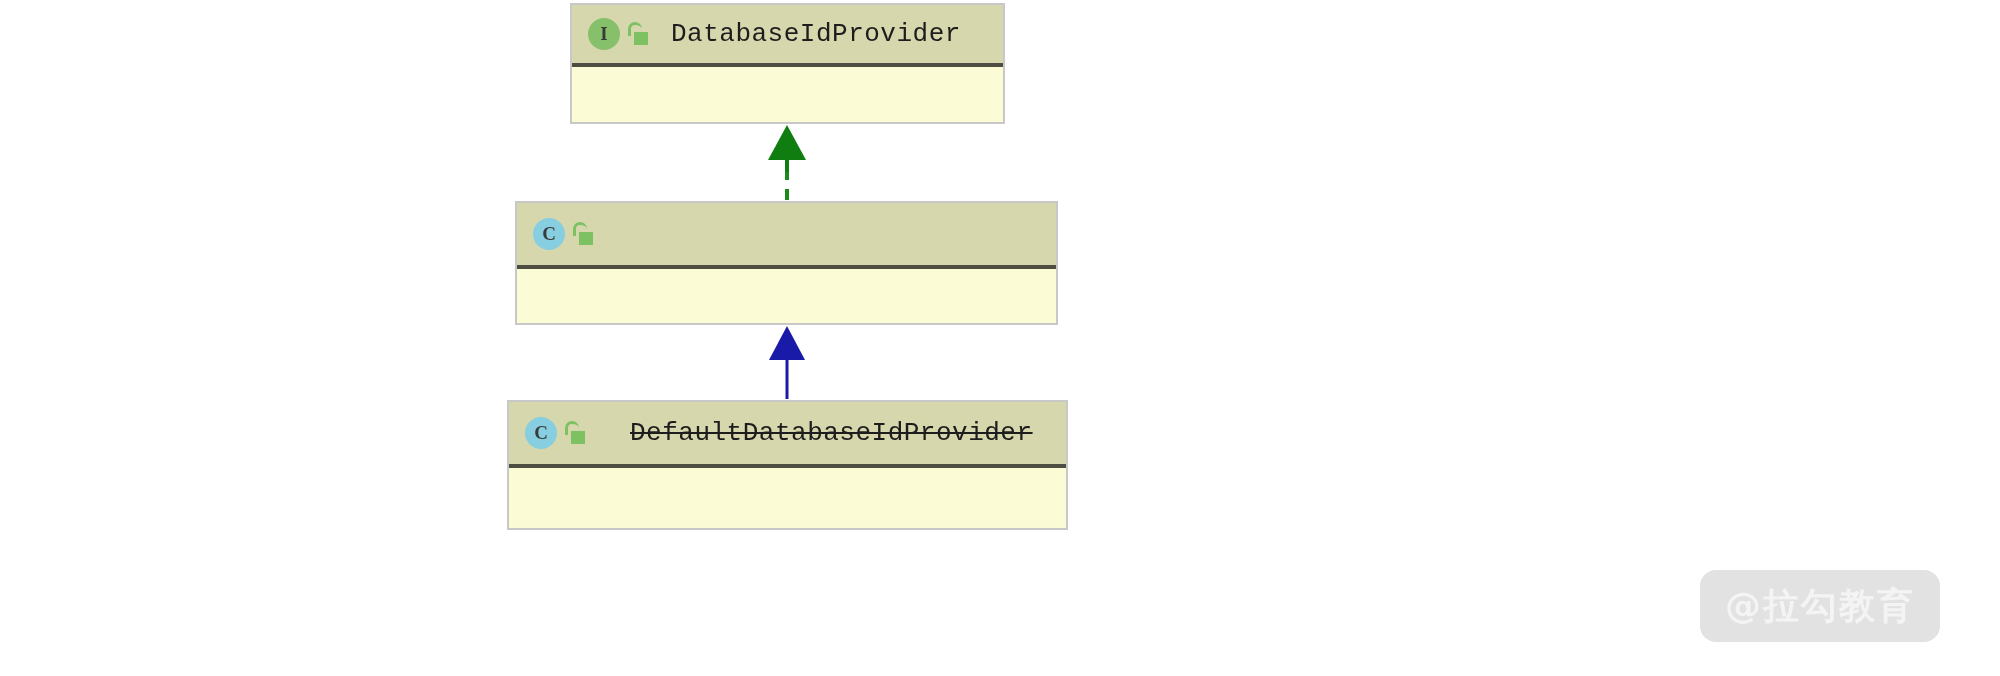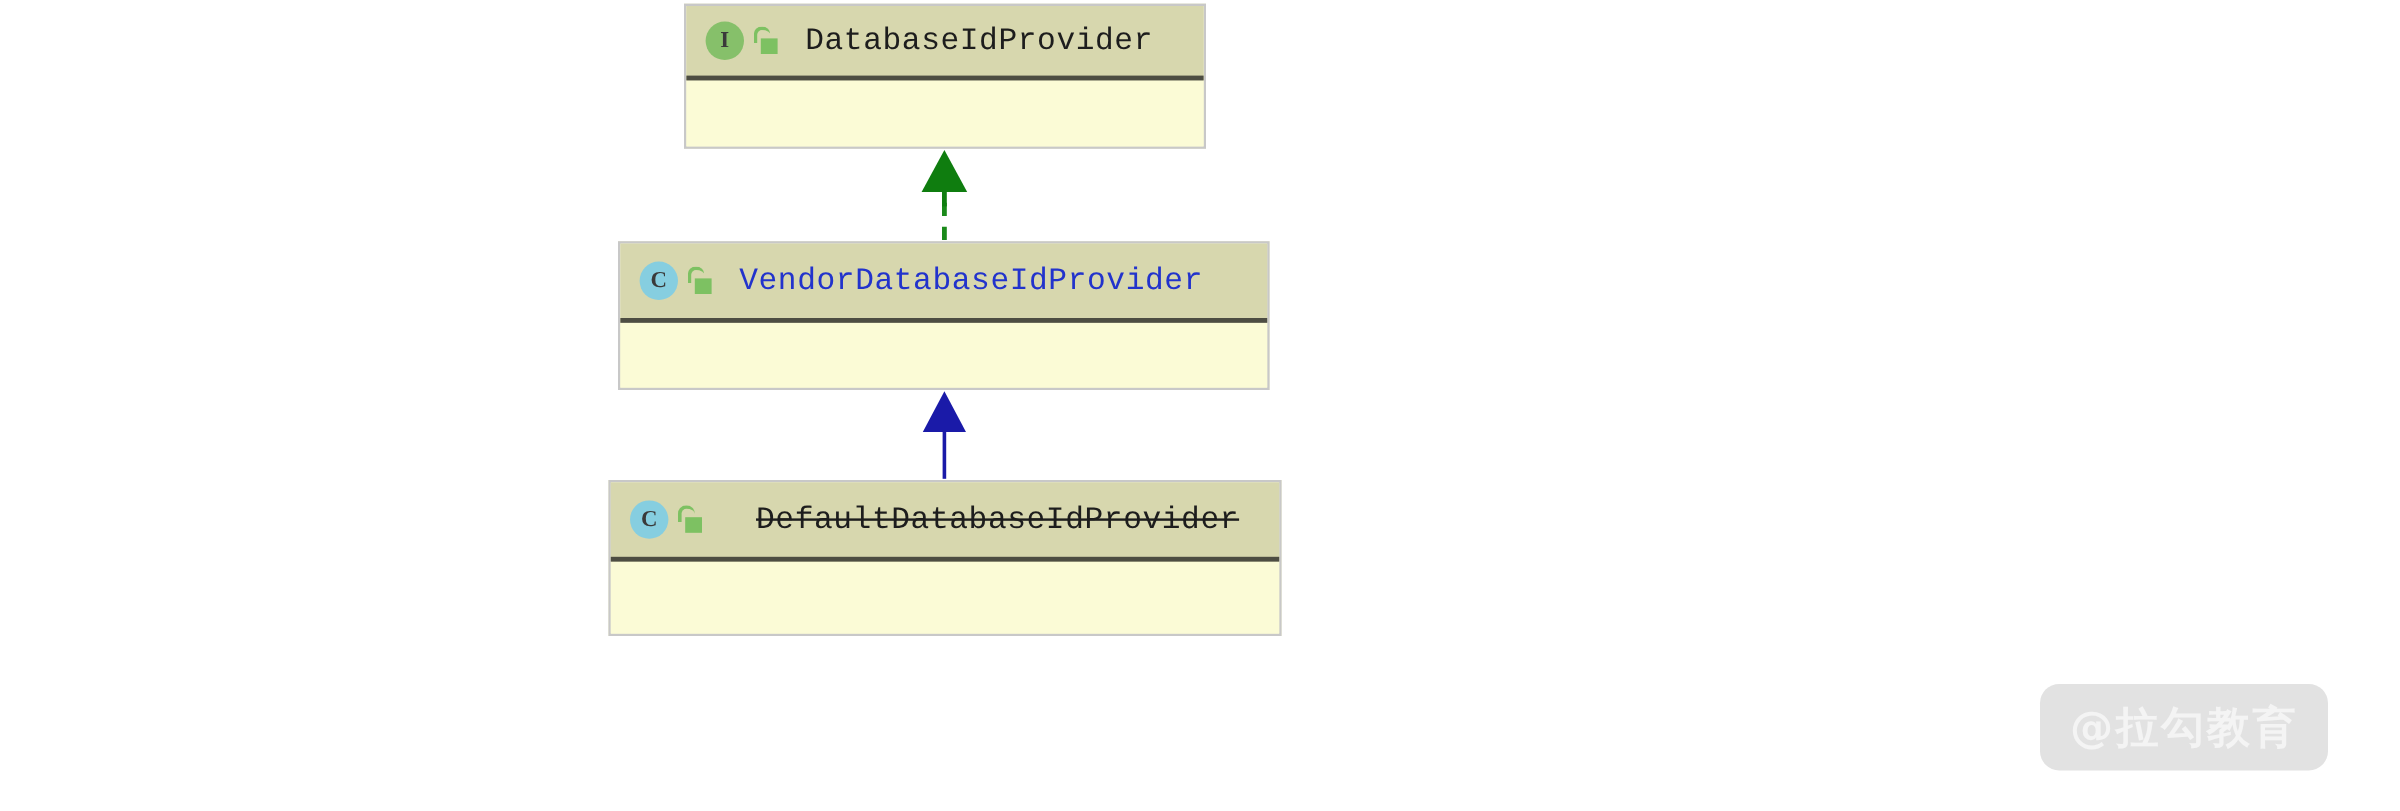--- a/index.html
+++ b/index.html
@@ -151,21 +151,20 @@
   <div class="uml-body" style="height:55px;"></div>
 </div>
 
 <div class="uml-node" id="node-1" style="left:515px; top:201px; width:543px; height:124px;">
   <div class="uml-header" style="height:66px;">
     <span class="type-icon klass">C</span>
     <span class="lock-icon">
       <span class="shackle"></span>
         <span class="body"></span>
     </span>
-    <span class="uml-title link">VendorDatabaseIdProvider</span>
   </div>
   <div class="uml-body" style="height:54px;"></div>
 </div>
 
 <div class="uml-node" id="node-2" style="left:507px; top:400px; width:561px; height:130px;">
   <div class="uml-header" style="height:66px;">
     <span class="type-icon klass">C</span>
     <span class="lock-icon">
       <span class="shackle"></span>
         <span class="body"></span>

